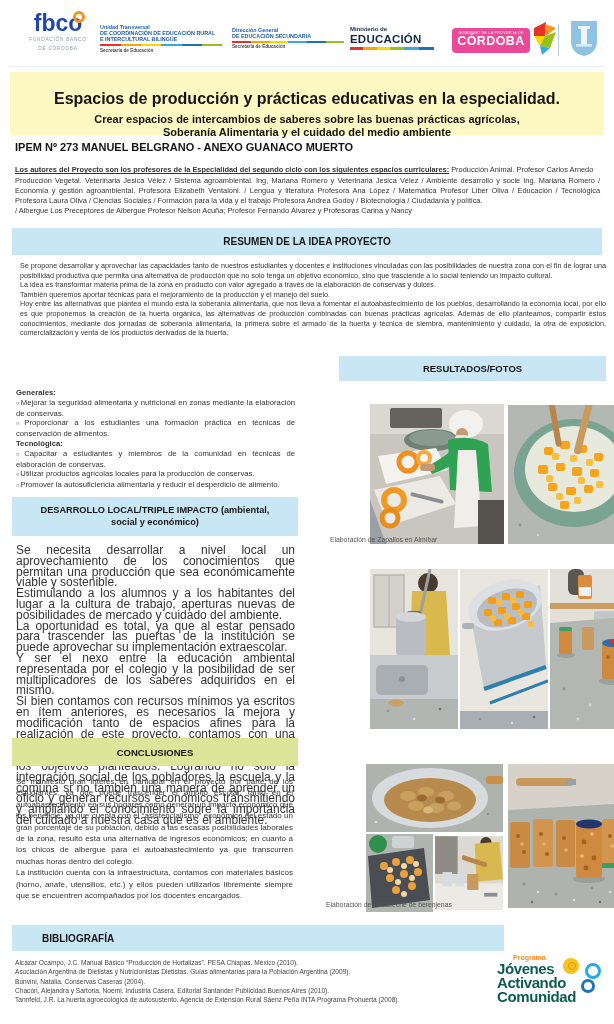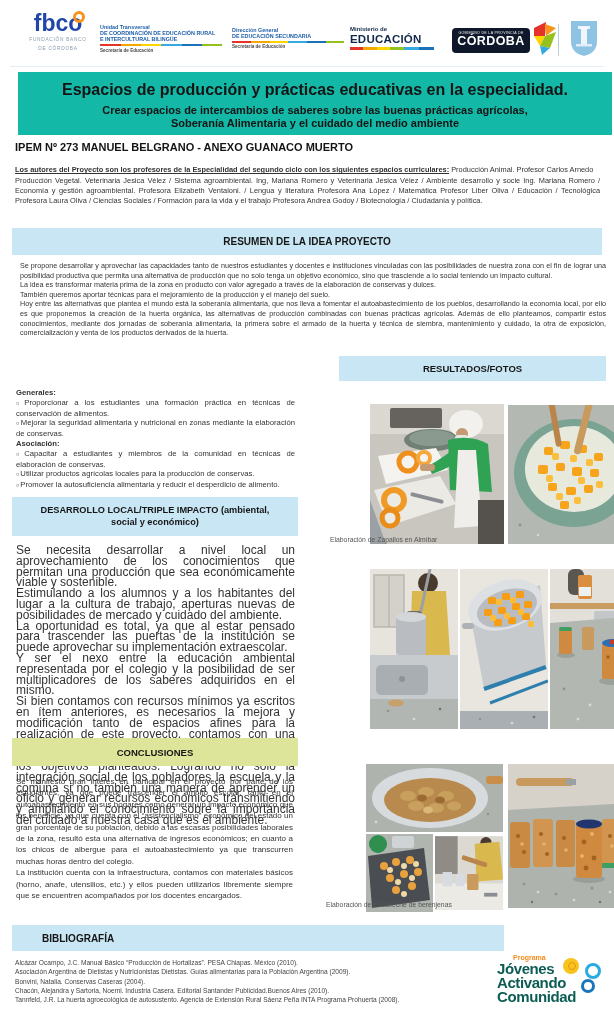--- a/index.html
+++ b/index.html
@@ -17,29 +17,29 @@
   .logo-unidad{left:100px;top:24px;width:122px;}
   .logo-direccion{left:232px;top:27px;width:112px;}
   .gov-l1{font-size:5.4px;font-weight:bold;color:#1e5fa8;line-height:6.2px;}
   .stripe{height:2px;margin:1.5px 0;background:linear-gradient(90deg,#e6332a 0 17%,#f5a800 17% 34%,#ffd500 34% 50%,#36a9e1 50% 67%,#1d71b8 67% 84%,#95c11f 84% 100%);}
   .gov-sec{font-size:4.6px;font-weight:bold;color:#4a4a4a;}
   .logo-ministerio{left:350px;top:26px;width:88px;}
   .min-l1{font-size:6px;font-weight:bold;color:#12284b;line-height:7px;}
   .min-l2{font-size:11.5px;font-weight:bold;color:#12284b;line-height:12px;letter-spacing:.2px;}
   .min-stripe{width:84px;height:2.5px;margin-top:2px;background:linear-gradient(90deg,#e6332a 0 15%,#f5a800 15% 32%,#ffd500 32% 48%,#95c11f 48% 64%,#36a9e1 64% 82%,#1d71b8 82% 100%);}
   .logo-cordoba{position:absolute;left:452px;top:24px;width:104px;height:34px;}
-  .cba-box{position:absolute;left:0;top:4px;width:78px;height:25px;background:#0f172a;border-radius:4px;color:#fff;text-align:center;box-sizing:border-box;padding-top:3px;}
+  .cba-box{position:absolute;left:0;top:4px;width:78px;height:25px;background:#ec4899;border-radius:4px;color:#fff;text-align:center;box-sizing:border-box;padding-top:3px;}
   .cba-small{font-size:3.6px;line-height:4px;letter-spacing:.3px;opacity:.92;}
   .cba-name{font-size:12.5px;font-weight:bold;line-height:13px;letter-spacing:.4px;}
   .cba-map{position:absolute;left:80px;top:-2px;}
   .logo-sep{position:absolute;left:558px;top:24px;width:1px;height:32px;background:#b9cfdd;}
   .logo-shield{position:absolute;left:568px;top:18px;width:32px;height:40px;}
 
   
-  .title-block{position:absolute;left:10px;top:72px;width:594px;height:63px;background:#14b8a6;text-align:center;box-sizing:border-box;padding-top:9px;margin-left:8px;}
+  .title-block{position:absolute;left:10px;top:72px;width:594px;height:63px;background:#fef9c3;text-align:center;box-sizing:border-box;padding-top:18px;}
   .main-title{font-size:16px;font-weight:bold;color:#141414;}
   .subtitle{font-size:11px;font-weight:bold;color:#141414;line-height:13px;margin-top:5px;}
 
   .school{position:absolute;left:15px;top:141px;font-size:11px;font-weight:bold;color:#141414;}
   .authors{position:absolute;left:15px;top:158px;width:585px;font-size:7.4px;line-height:10.2px;text-align:justify;color:#333;}
   .authors .lead{font-weight:bold;text-decoration:underline;}
   .authors .blk{display:block;}
 
   
   .band{position:absolute;background:#c9e6f5;display:flex;align-items:center;justify-content:center;
@@ -152,35 +152,36 @@
       <span class="blk" style="display:block">Crear espacios  de intercambios de saberes sobre las buenas prácticas  agrícolas,</span>
       <span class="blk" style="display:block">Soberanía Alimentaria y el cuidado del medio ambiente</span>
     </div>
   </section>
 
   <div class="school">IPEM Nº 273 MANUEL BELGRANO - ANEXO GUANACO MUERTO</div>
 
   <p class="authors">
     <span class="lead">Los autores del Proyecto son los profesores de la Especialidad del segundo ciclo con los siguientes espacios curriculares:</span><span> Producción  Animal. Profesor Carlos Arnedo</span>
     <span class="blk">Producción  Vegetal. Veterinaria Jesica Vélez  / Sistema agroambiental. Ing, Mariana Romero y Veterinaria Jesica Vélez  / Ambiente desarrollo y socie Ing. Mariana Romero / Economía y gestión agroambiental. Profesora Elizabeth Ventaloni. / Lengua y literatura Profesora Ana López  / Matemática Profesor Liber Oliva  / Educación / Tecnológica Profesora Laura Oliva  / Ciencias Sociales  / Formación para la vida y el trabajo Profesora  Andrea Godoy  / Biotecnología  / Ciudadanía y política.</span>
+    <span class="blk">/ Albergue Los Preceptores de Albergue Profesor Nelson Acuña; Profesor Fernando Álvarez y Profesoras Carina  y Nancy</span>
   </p>
 
   <div class="band band-resumen">RESUMEN DE LA IDEA PROYECTO</div>
   <div class="resumen-text">
     <p>Se propone desarrollar y aprovechar las capacidades tanto de nuestros estudiantes y docentes e instituciones vinculadas con las posibilidades de nuestra zona con el fin de lograr una posibilidad productiva que permita una alternativa de producción que no solo tenga un objetivo económico, sino que trasciende a lo social teniendo un impacto cultural.</p>
     <p>La idea es transformar materia prima de la zona en producto con valor agregado a través de la elaboración de conservas y dulces.</p>
     <p>También queremos aportar técnicas para el mejoramiento de la producción y el manejo del suelo.</p>
     <p>Hoy entre las alternativas que plantea el mundo está la soberanía alimentaria, que nos lleva a fomentar el autoabastecimiento de los pueblos, desarrollando la economía local, por ello es que proponemos la creación de la huerta orgánica, las alternativas de producción combinadas con buenas prácticas agrícolas. Además de ello planteamos, compartir éstos conocimientos, mediante dos jornadas de soberanía alimentaria, la primera sobre el armado de la huerta y técnica de siembra, mantenimiento y cuidado, la otra de exposición, comercialización y venta de los productos derivados de la huerta.</p>
   </div>
 
   <div class="objetivos-text">
     <div class="group-label">Generales:</div>
+    <div class="bullet">Mejorar la seguridad alimentaria y nutricional en zonas mediante la elaboración de conservas.</div>
     <div class="bullet">Proporcionar a los estudiantes una formación práctica en técnicas de conservación de alimentos.</div>
-    <div class="bullet">Mejorar la seguridad alimentaria y nutricional en zonas mediante la elaboración de conservas.</div>
-    <div class="group-label">Asociación:</div>
+    <div class="group-label">Tecnológica:</div>
     <div class="bullet">Capacitar a estudiantes y miembros de la comunidad en técnicas de elaboración de conservas.</div>
     <div class="bullet">Utilizar productos agrícolas locales para la producción de conservas.</div>
     <div class="bullet">Promover la autosuficiencia alimentaria y reducir el desperdicio de alimento.</div>
   </div>
 
   <div class="band band-desarrollo">DESARROLLO LOCAL/TRIPLE IMPACTO (ambiental, social y económico)</div>
   <div class="desarrollo-text">
     <p>Se necesita desarrollar a nivel local un aprovechamiento de los conocimientos que permitan una producción que sea económicamente viable y sostenible.</p>
     <p>Estimulando a los alumnos y a los habitantes del lugar a la cultura de trabajo, aperturas nuevas de posibilidades de mercado y cuidado del ambiente.</p>
     <p>La oportunidad es total, ya que al estar pensado para trascender las puertas de la institución se puede aprovechar su implementación extraescolar.</p>

